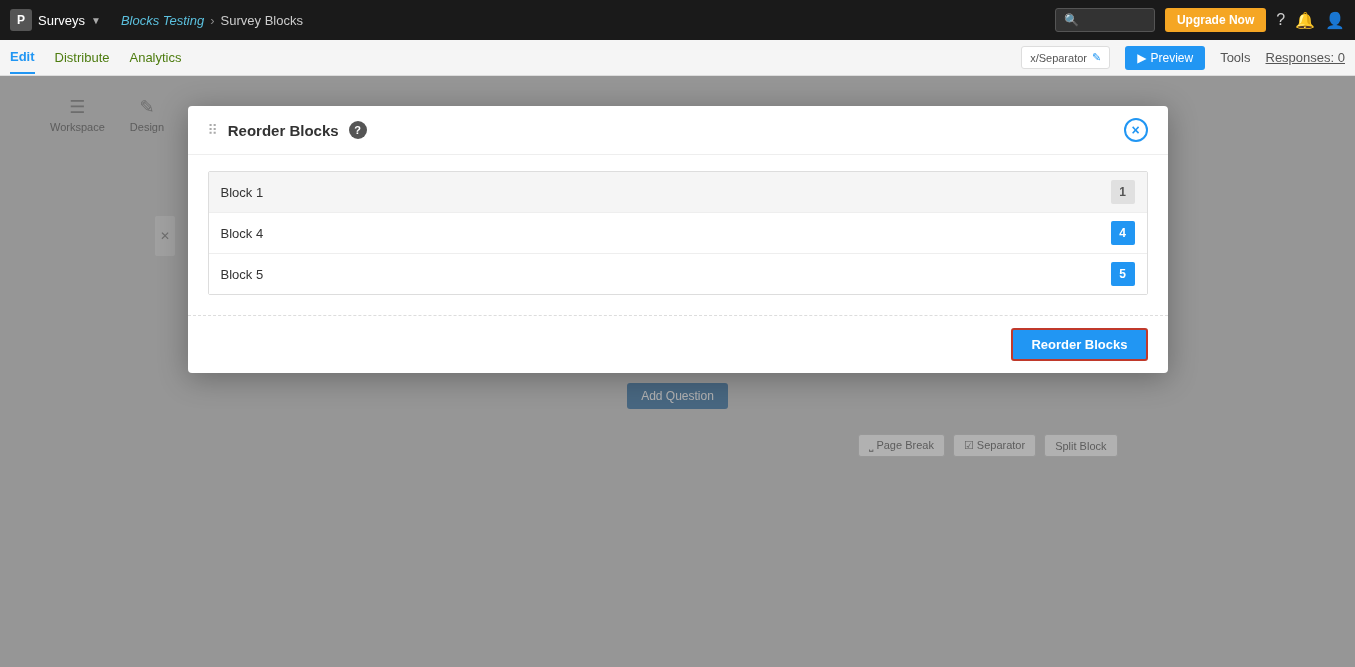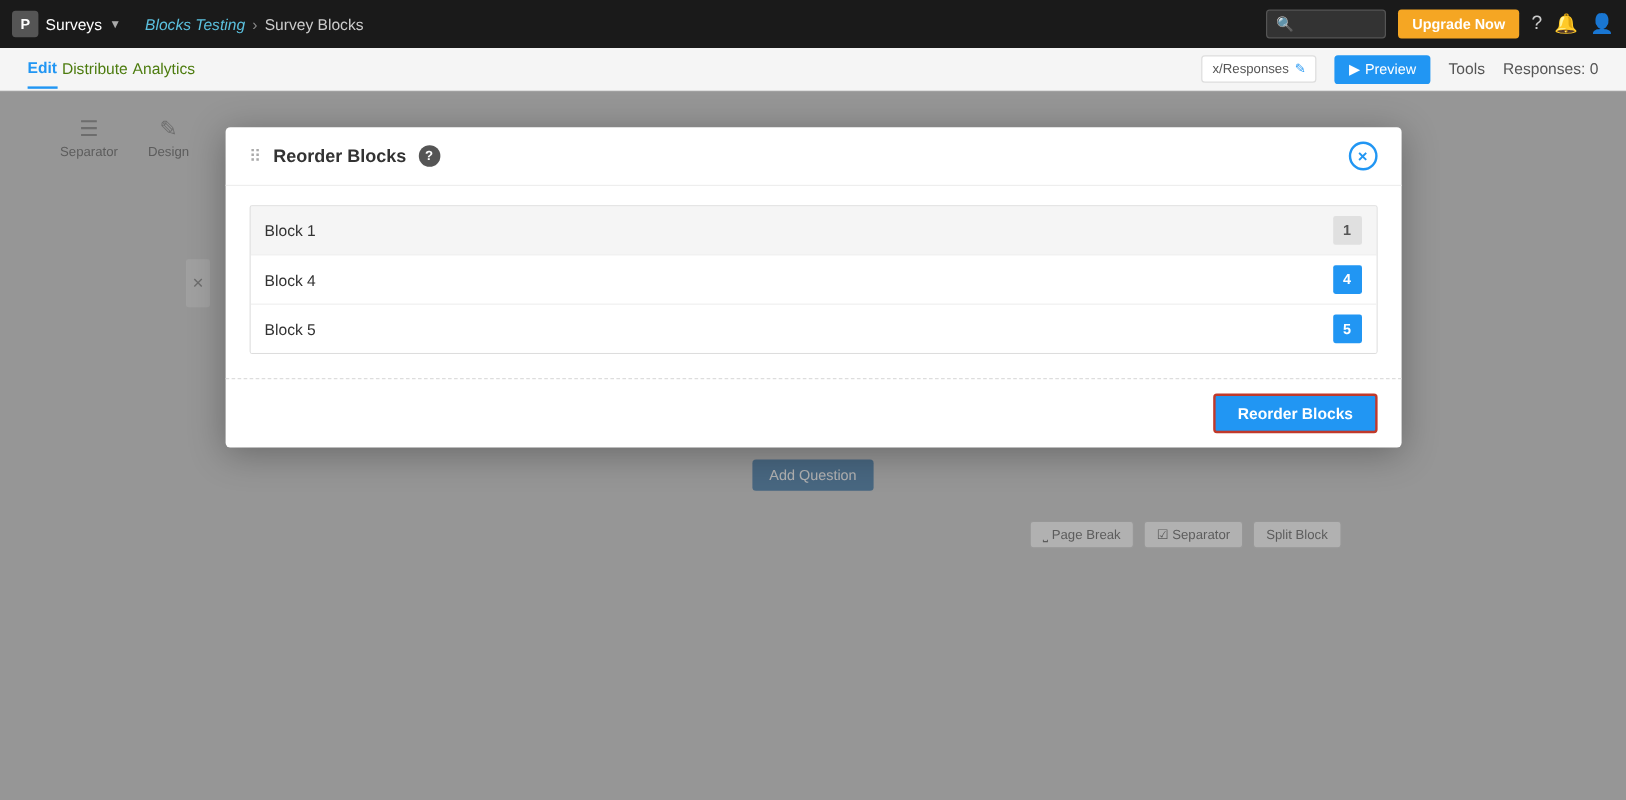--- a/index.html
+++ b/index.html
@@ -54,22 +54,22 @@
       color: #ccc; font-size: 16px; cursor: pointer; background: none; border: none;
     }
 
     
     .toolbar {
       background: #f5f5f5;
       border-bottom: 1px solid #ddd;
       height: 36px;
       display: flex;
       align-items: center;
-      padding: 0 23px;
-      gap: 4px;
+      padding: 0 10px;
+      gap: 20px;
       justify-content: flex-end;
     }
     .toolbar-tab {
       font-size: 13px; color: #4d7c0f; cursor: pointer; padding: 8px 0;
       text-decoration: none;
     }
     .toolbar-tab.active {
       color: #2196f3; border-bottom: 2px solid #2196f3; font-weight: bold;
     }
     .ws-tab {
@@ -251,40 +251,40 @@
     <button class="icon-btn">👤</button>
   </div>
 </div>
 
 <div class="toolbar">
   <a class="toolbar-tab active">Edit</a>
   <a class="toolbar-tab">Distribute</a>
   <a class="toolbar-tab">Analytics</a>
   <div style="margin-left:auto; display:flex; align-items:center; gap:15px;">
     <div class="url-bar">
-      <span>x/Responses</span>
+      <span>x/Separator</span>
       <span style="color:#2196f3; cursor:pointer;">✎</span>
     </div>
     <button class="preview-btn">
       <span>▶</span>
       <span>Preview</span>
     </button>
     <span style="color:#555; font-size:13px;">Tools</span>
-    <span style="color:#555; font-size:13px;">Responses: 0</span>
+    <span style="color:#555; font-size:13px;text-decoration:underline;">Responses: 0</span>
   </div>
 </div>
 
 <div class="main-area">
 
   <div class="survey-content">
 
     <div style="display:flex; gap:25px; align-items:center; margin-bottom:15px; align-self:flex-start; margin-left:30px;">
       <div class="ws-tab">
         <span class="ws-icon">☰</span>
-        <span>Separator</span>
+        <span>Workspace</span>
       </div>
       <div class="ws-tab">
         <span class="ws-icon">✎</span>
         <span>Design</span>
       </div>
     </div>
 
     <button class="add-question-btn">Add Question</button>
 
     <div class="survey-block">

